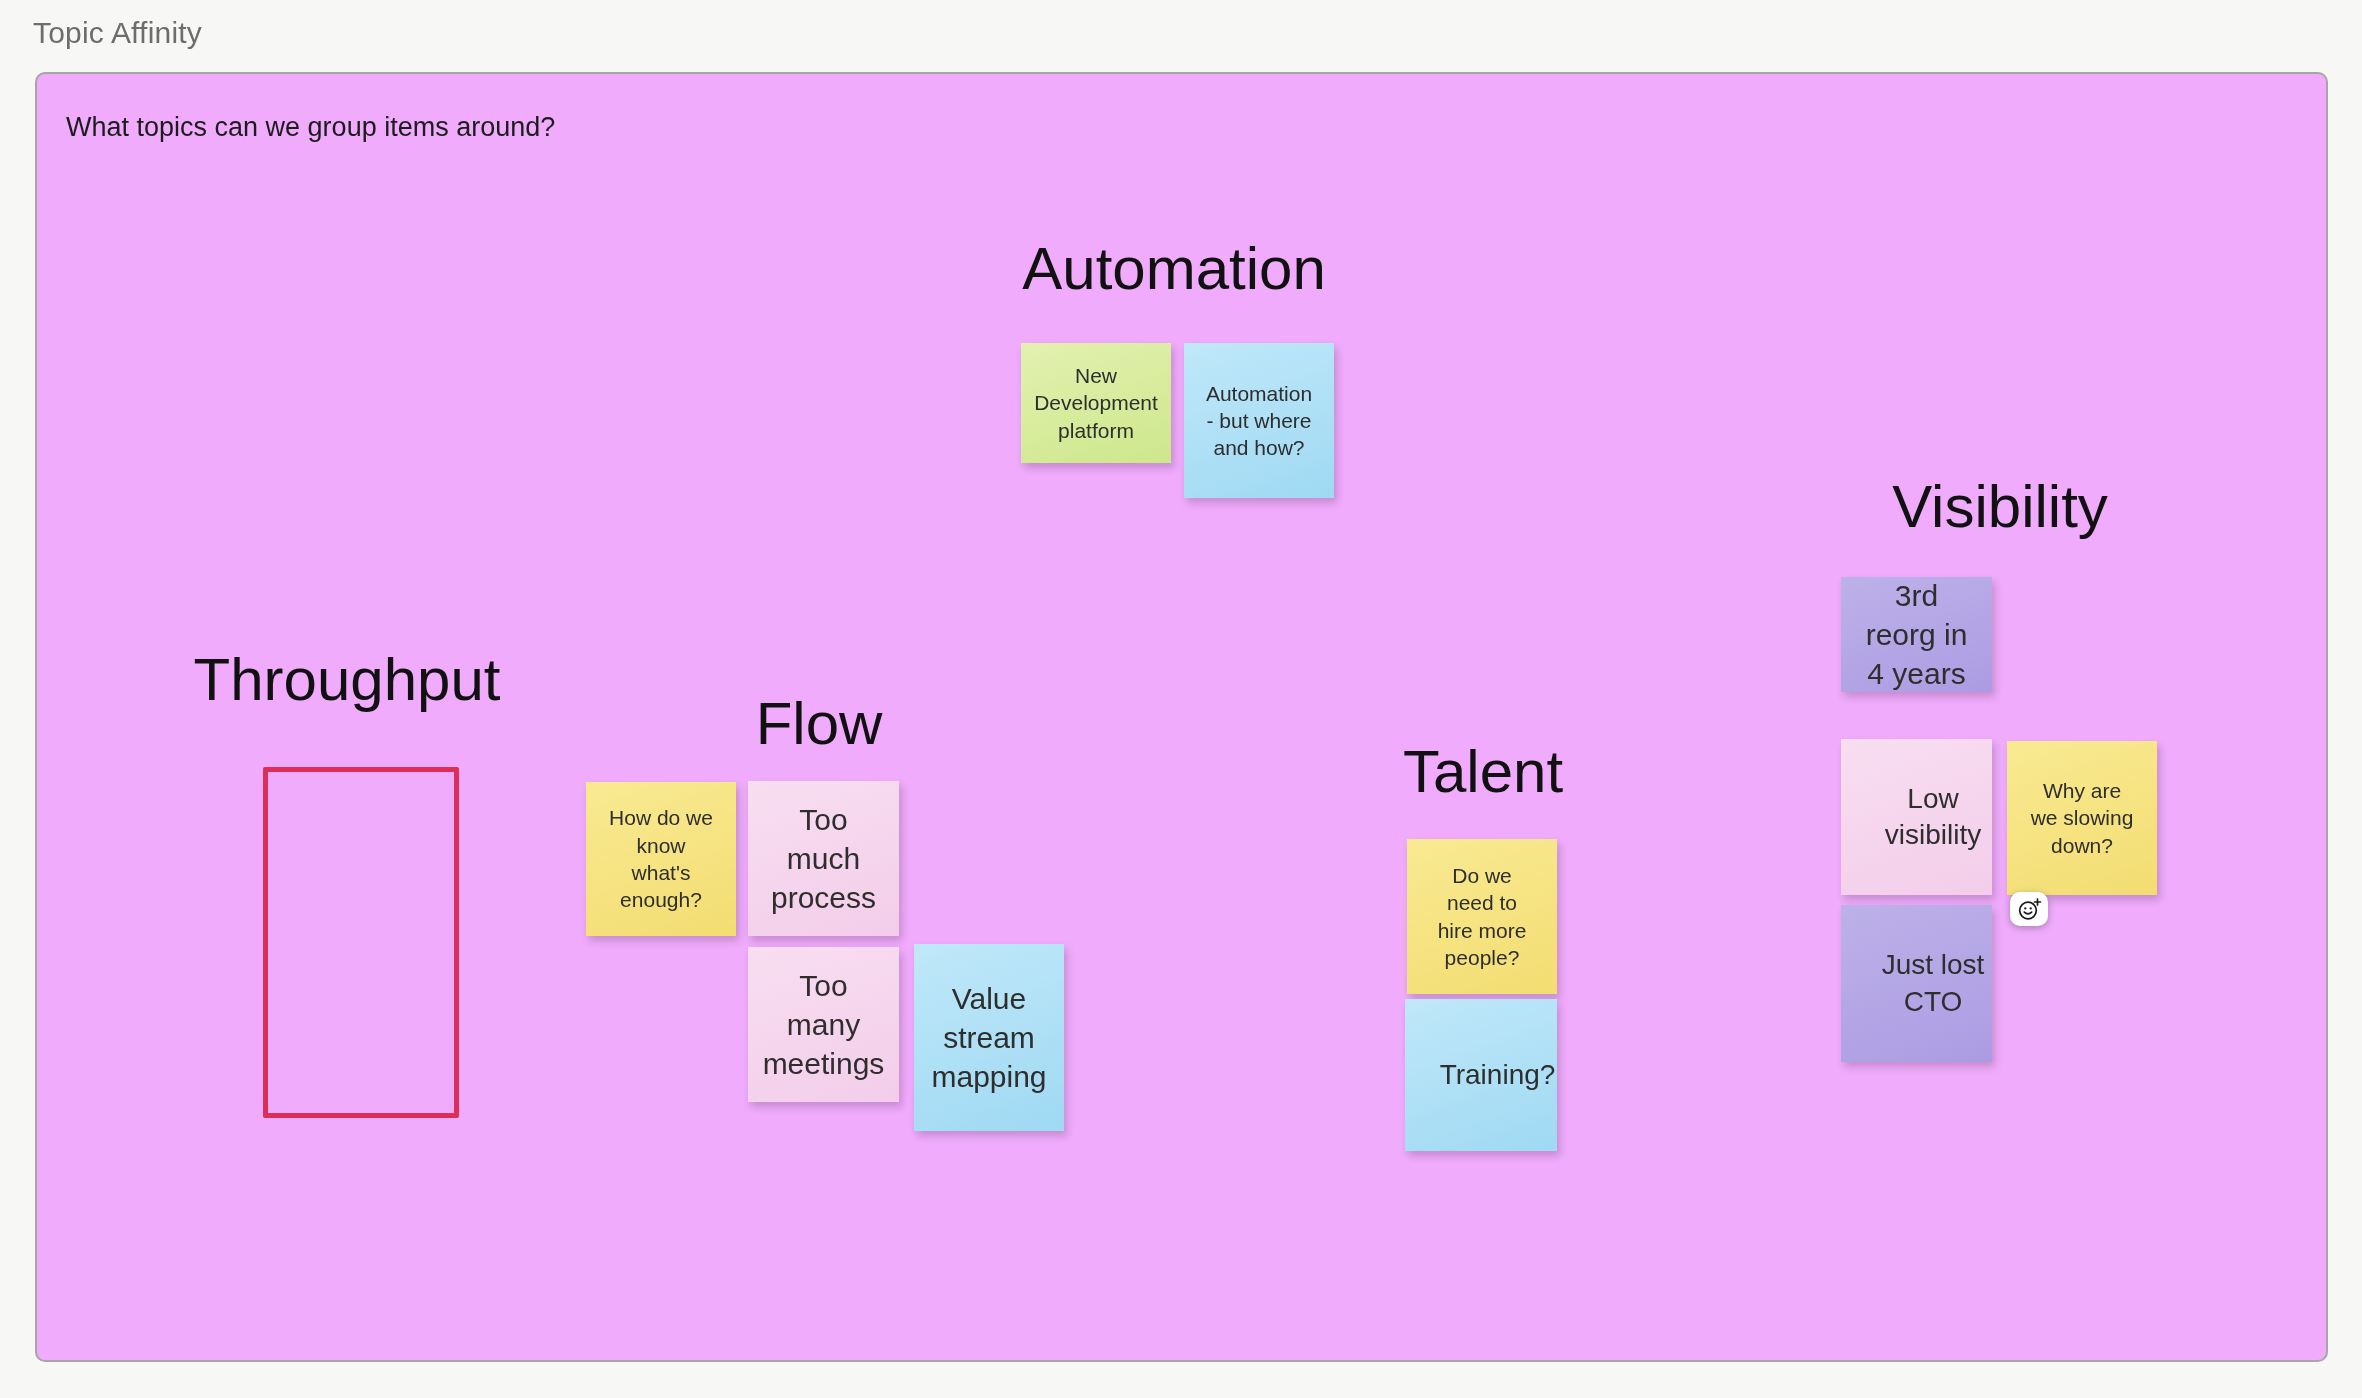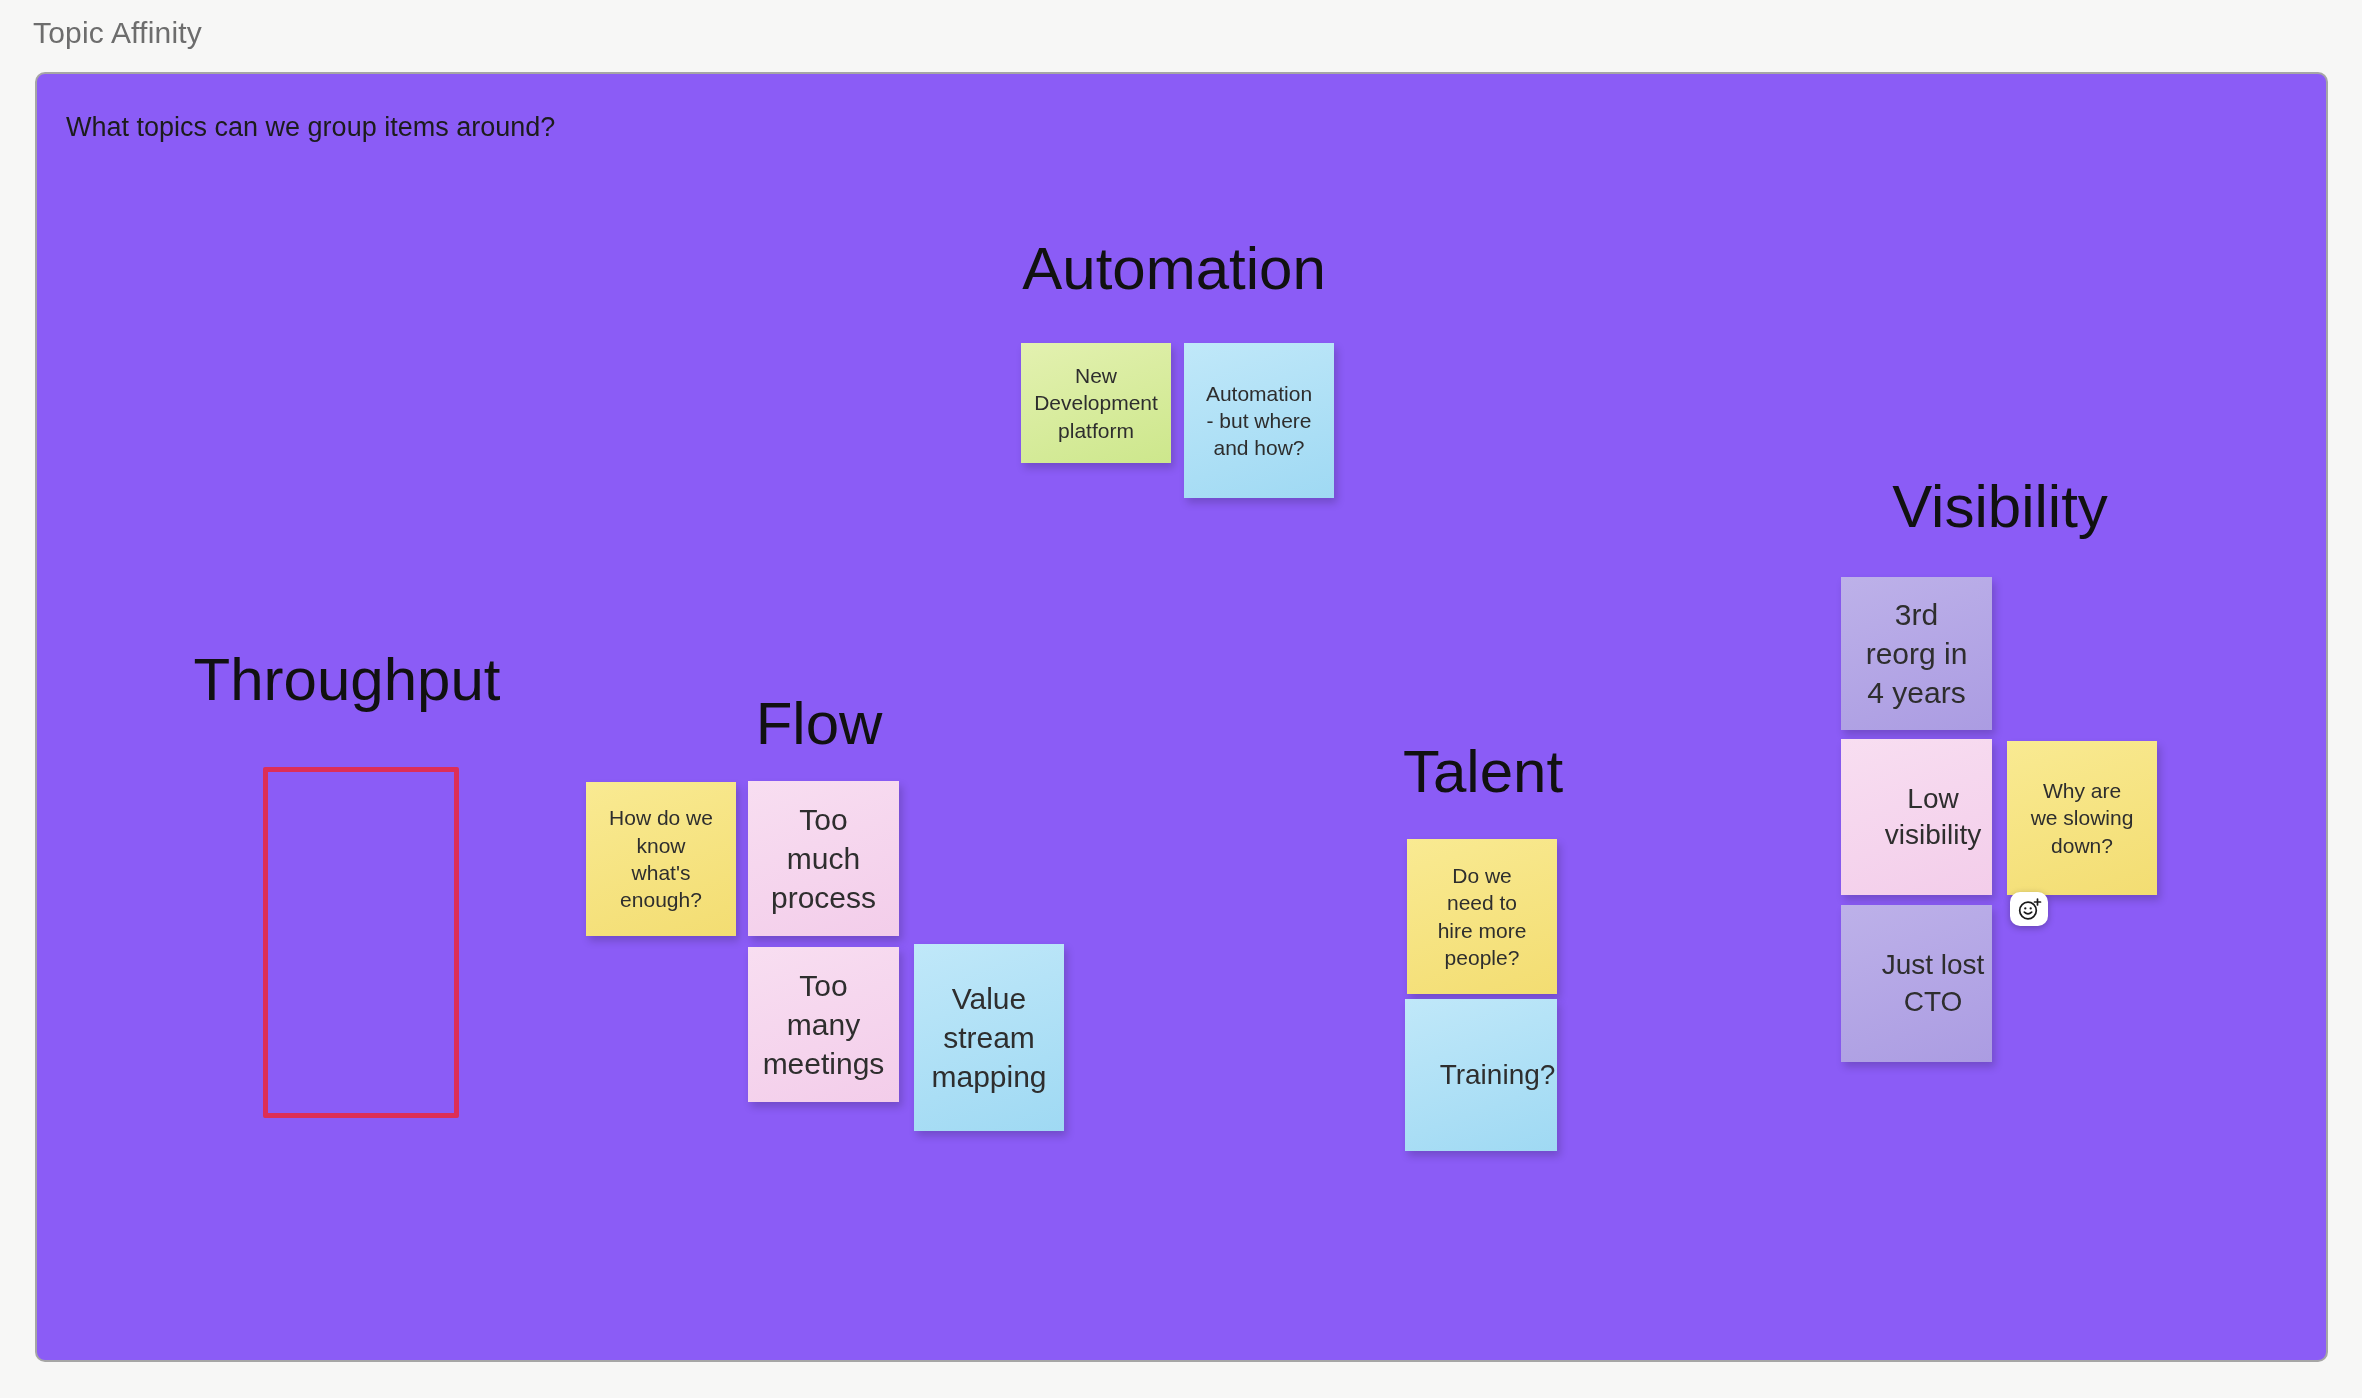--- a/index.html
+++ b/index.html
@@ -7,21 +7,21 @@
     width:2362px;height:1398px;position:relative;overflow:hidden;
     background:#f7f7f6;
     font-family:"Liberation Sans", sans-serif;
   }
   #page-title{
     position:absolute;left:33px;top:16px;
     font-size:30px;color:#6d6d6d;letter-spacing:.2px;
   }
   #mural-canvas{
     position:absolute;left:35px;top:72px;width:2293px;height:1290px;
-    background:#8b5cf6;border:2px solid #a6a6a6;border-radius:10px;
+    background:#f0abfc;border:2px solid #a6a6a6;border-radius:10px;
     box-sizing:border-box;
   }
   #prompt{
     position:absolute;left:29px;top:38px;
     font-size:27px;color:#1c1c1c;
   }
   .group-heading{
     position:absolute;transform:translateX(-50%);
     font-size:60px;line-height:1.15;color:#111;white-space:nowrap;
   }
@@ -75,21 +75,21 @@
     <div class="note md" style="left: 877px; top: 870px; width: 150px; height: 187px; background: linear-gradient(160deg, rgb(192, 232, 249), rgb(159, 217, 243)); color: rgb(46, 46, 46);">Value
 stream
 mapping</div>
     <div class="group-heading" style="left: 1446px; top: 663px; color: rgb(17, 17, 17);">Talent</div>
     <div class="note sm" style="left: 1370px; top: 765px; width: 150px; height: 155px; background: linear-gradient(160deg, rgb(249, 234, 146), rgb(243, 221, 114)); color: rgb(46, 46, 46);">Do we
 need to
 hire more
 people?</div>
     <div class="note lg" style="left: 1368px; top: 925px; width: 152px; height: 152px; background: linear-gradient(160deg, rgb(192, 232, 249), rgb(159, 217, 243)); color: rgb(46, 46, 46);">Training?</div>
     <div class="group-heading" style="left: 1963px; top: 398px; color: rgb(17, 17, 17);">Visibility</div>
-    <div class="note md" style="left: 1804px; top: 503px; width: 151px; height: 153px; background: linear-gradient(160deg, rgb(189, 177, 233), rgb(171, 156, 226)); color: rgb(46, 46, 46);">3rd
+    <div class="note md" style="left: 1804px; top: 503px; width: 151px; height: 115px; background: linear-gradient(160deg, rgb(189, 177, 233), rgb(171, 156, 226)); color: rgb(46, 46, 46);">3rd
 reorg in
 4 years</div>
     <div class="note lg" style="left: 1804px; top: 665px; width: 151px; height: 156px; background: linear-gradient(160deg, rgb(248, 222, 241), rgb(243, 205, 234)); color: rgb(46, 46, 46);">Low
 visibility</div>
     <div class="note sm" style="left: 1970px; top: 667px; width: 150px; height: 154px; background: linear-gradient(160deg, rgb(249, 234, 146), rgb(243, 221, 114)); color: rgb(46, 46, 46);">Why are
 we slowing
 down?</div>
     <div class="note lg" style="left: 1804px; top: 831px; width: 151px; height: 157px; background: linear-gradient(160deg, rgb(189, 177, 233), rgb(171, 156, 226)); color: rgb(46, 46, 46);">Just lost
 CTO</div>
     <div id="selection-box" style="left: 226px; top: 693px; width: 196px; height: 351px; border-color: rgb(221, 46, 87);"></div>

